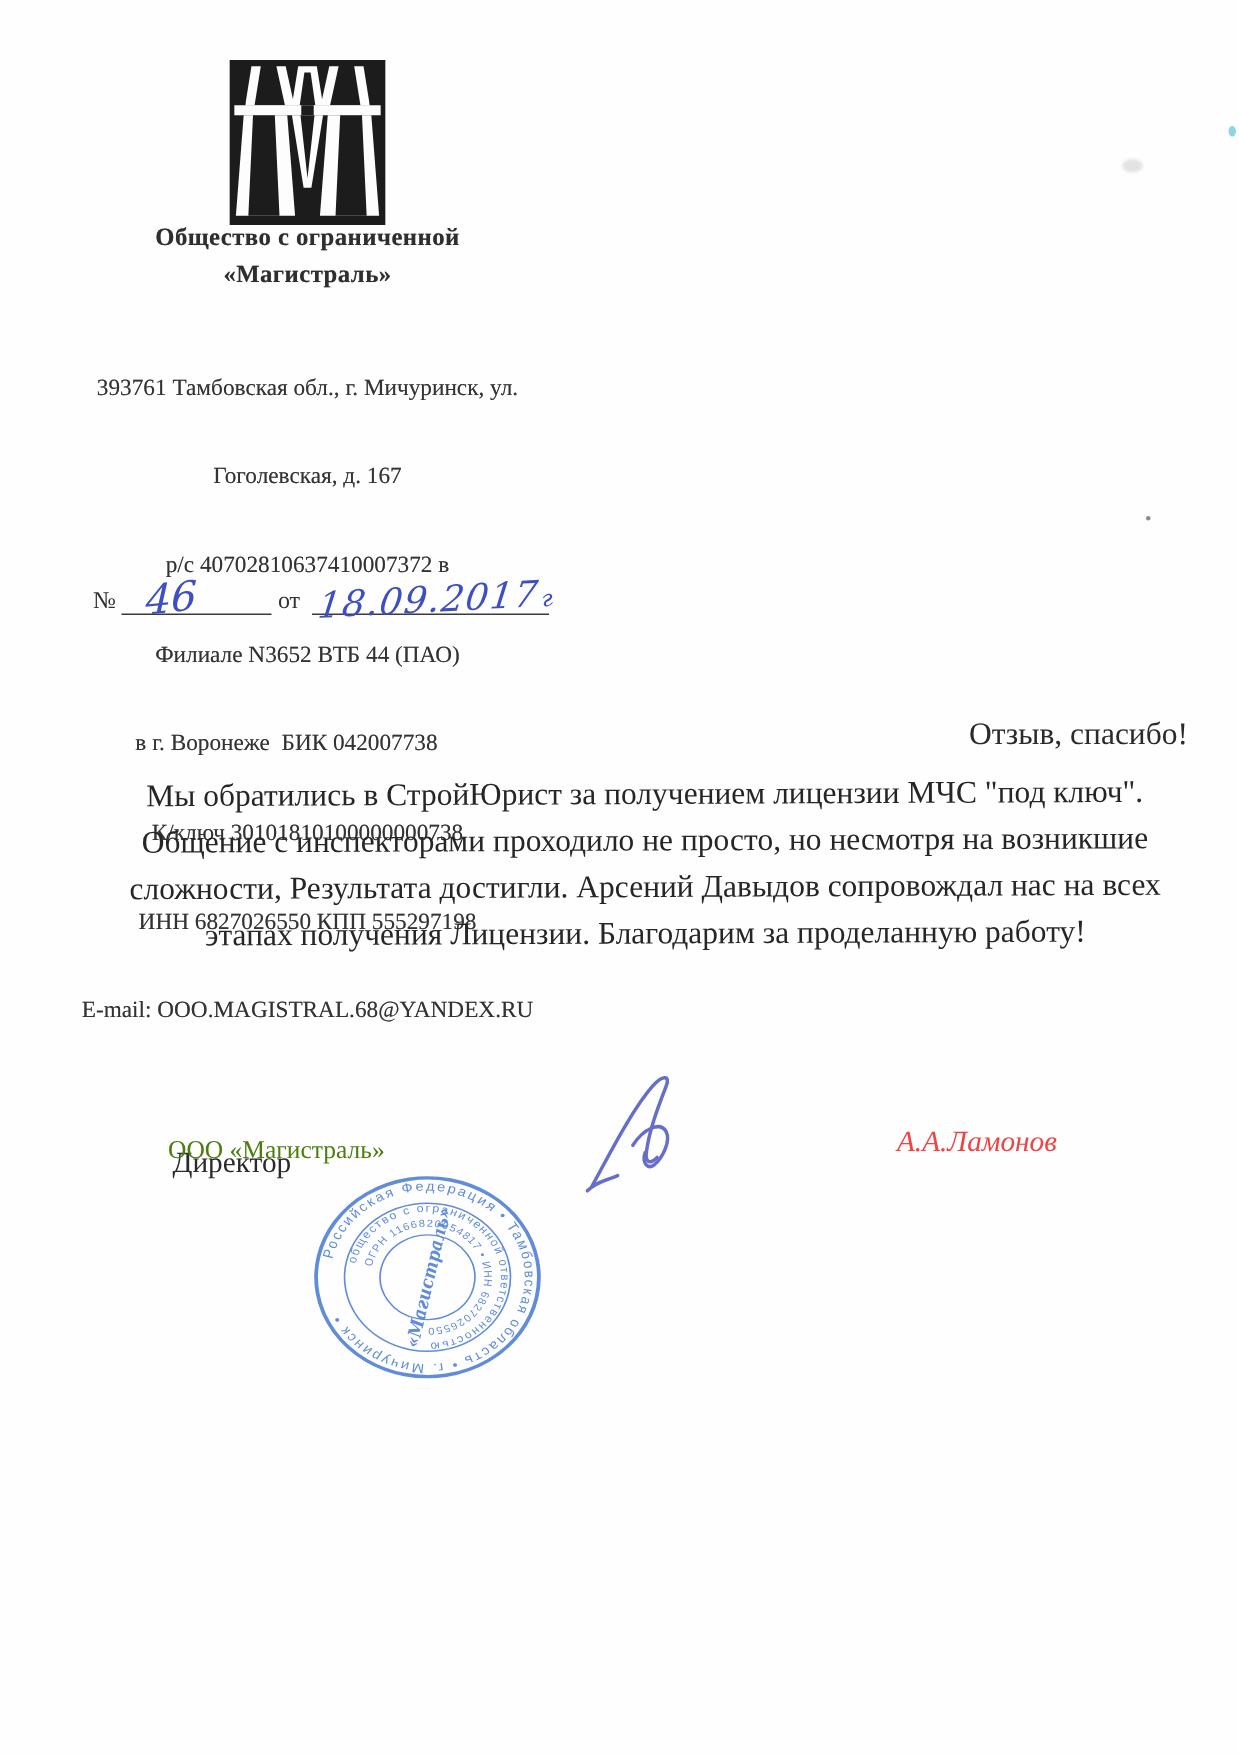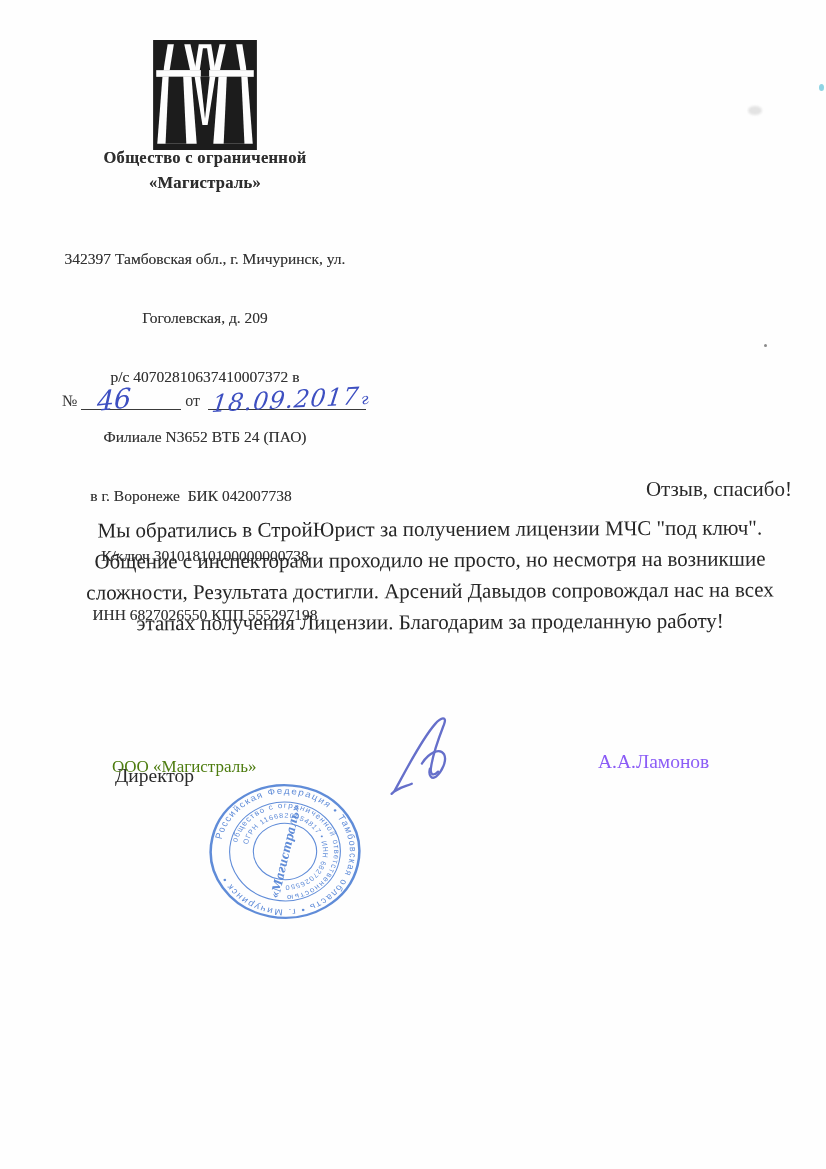--- a/index.html
+++ b/index.html
@@ -41,21 +41,21 @@
     position:absolute;left:68px;top:476px;width:724px;text-align:right;
     font-size:21px;line-height:26px;color:#2a2a2a;
   }
   .letter-body{
     position:absolute;left:62px;top:514px;width:736px;text-align:center;
     font-size:21px;line-height:31px;color:#262626;transform:rotate(-.25deg);
   }
   
   .sign-role{position:absolute;left:115px;top:722px;font-size:19.5px;color:#2a2a2a;margin-top:43px;}
   .sign-org{position:absolute;left:112px;top:757px;font-size:17px;color:#4d7c0f;}
-  .sign-name{position:absolute;left:598px;top:751px;font-size:19.5px;color:#8b5cf6;}
+  .sign-name{position:absolute;left:598px;top:751px;font-size:19.5px;color:#ef4444;font-style:italic;}
   .signature-svg{position:absolute;left:386px;top:712px;width:92px;height:96px;}
   .stamp-svg{position:absolute;left:206px;top:781px;width:158px;height:141px;opacity:.85;}
   
   .speck{position:absolute;border-radius:50%;}
   .speck.s1{left:819px;top:84px;width:5px;height:7px;background:#8fd4e4;}
   .speck.s2{left:764px;top:344px;width:3px;height:3px;background:#8a8a8a;}
   .speck.s3{left:748px;top:106px;width:14px;height:9px;background:#e3e3e3;filter:blur(1px);}
 </style>
 </head>
 <body>
@@ -89,27 +89,28 @@
       <polygon points="45.5,35.5 54.5,35.5 50,76" fill="#1c1c1c"></polygon>
     </svg>
   </div>
 
   <div class="org-block">
     <div>Общество с ограниченной</div>
     <div>«Магистраль»</div>
   </div>
 
   <div class="addr-block">
-    <div>342397 Тамбовская обл., г. Мичуринск, ул.</div>
-    <div>Гоголевская, д. 209</div>
+    <div>393761 Тамбовская обл., г. Мичуринск, ул.</div>
+    <div>Гоголевская, д. 167</div>
     <div>р/с 40702810637410007372 в</div>
-    <div>Филиале N3652 ВТБ 24 (ПАО)</div>
+    <div>Филиале N3652 ВТБ 44 (ПАО)</div>
     <div class="shift-left">в г. Воронеже  БИК 042007738</div>
     <div>К/ключ 30101810100000000738</div>
     <div>ИНН 6827026550 КПП 555297198</div>
+    <div>E-mail: OOO.MAGISTRAL.68@YANDEX.RU</div>
   </div>
 
   <div class="number-line">
     <span>№</span>
     <span class="blank no">
       <span class="hand no-value">46</span>
     </span>
     <span class="ot-label">от</span>
     <span class="blank date">
       <span class="hand date-value">18.09.2017</span>

